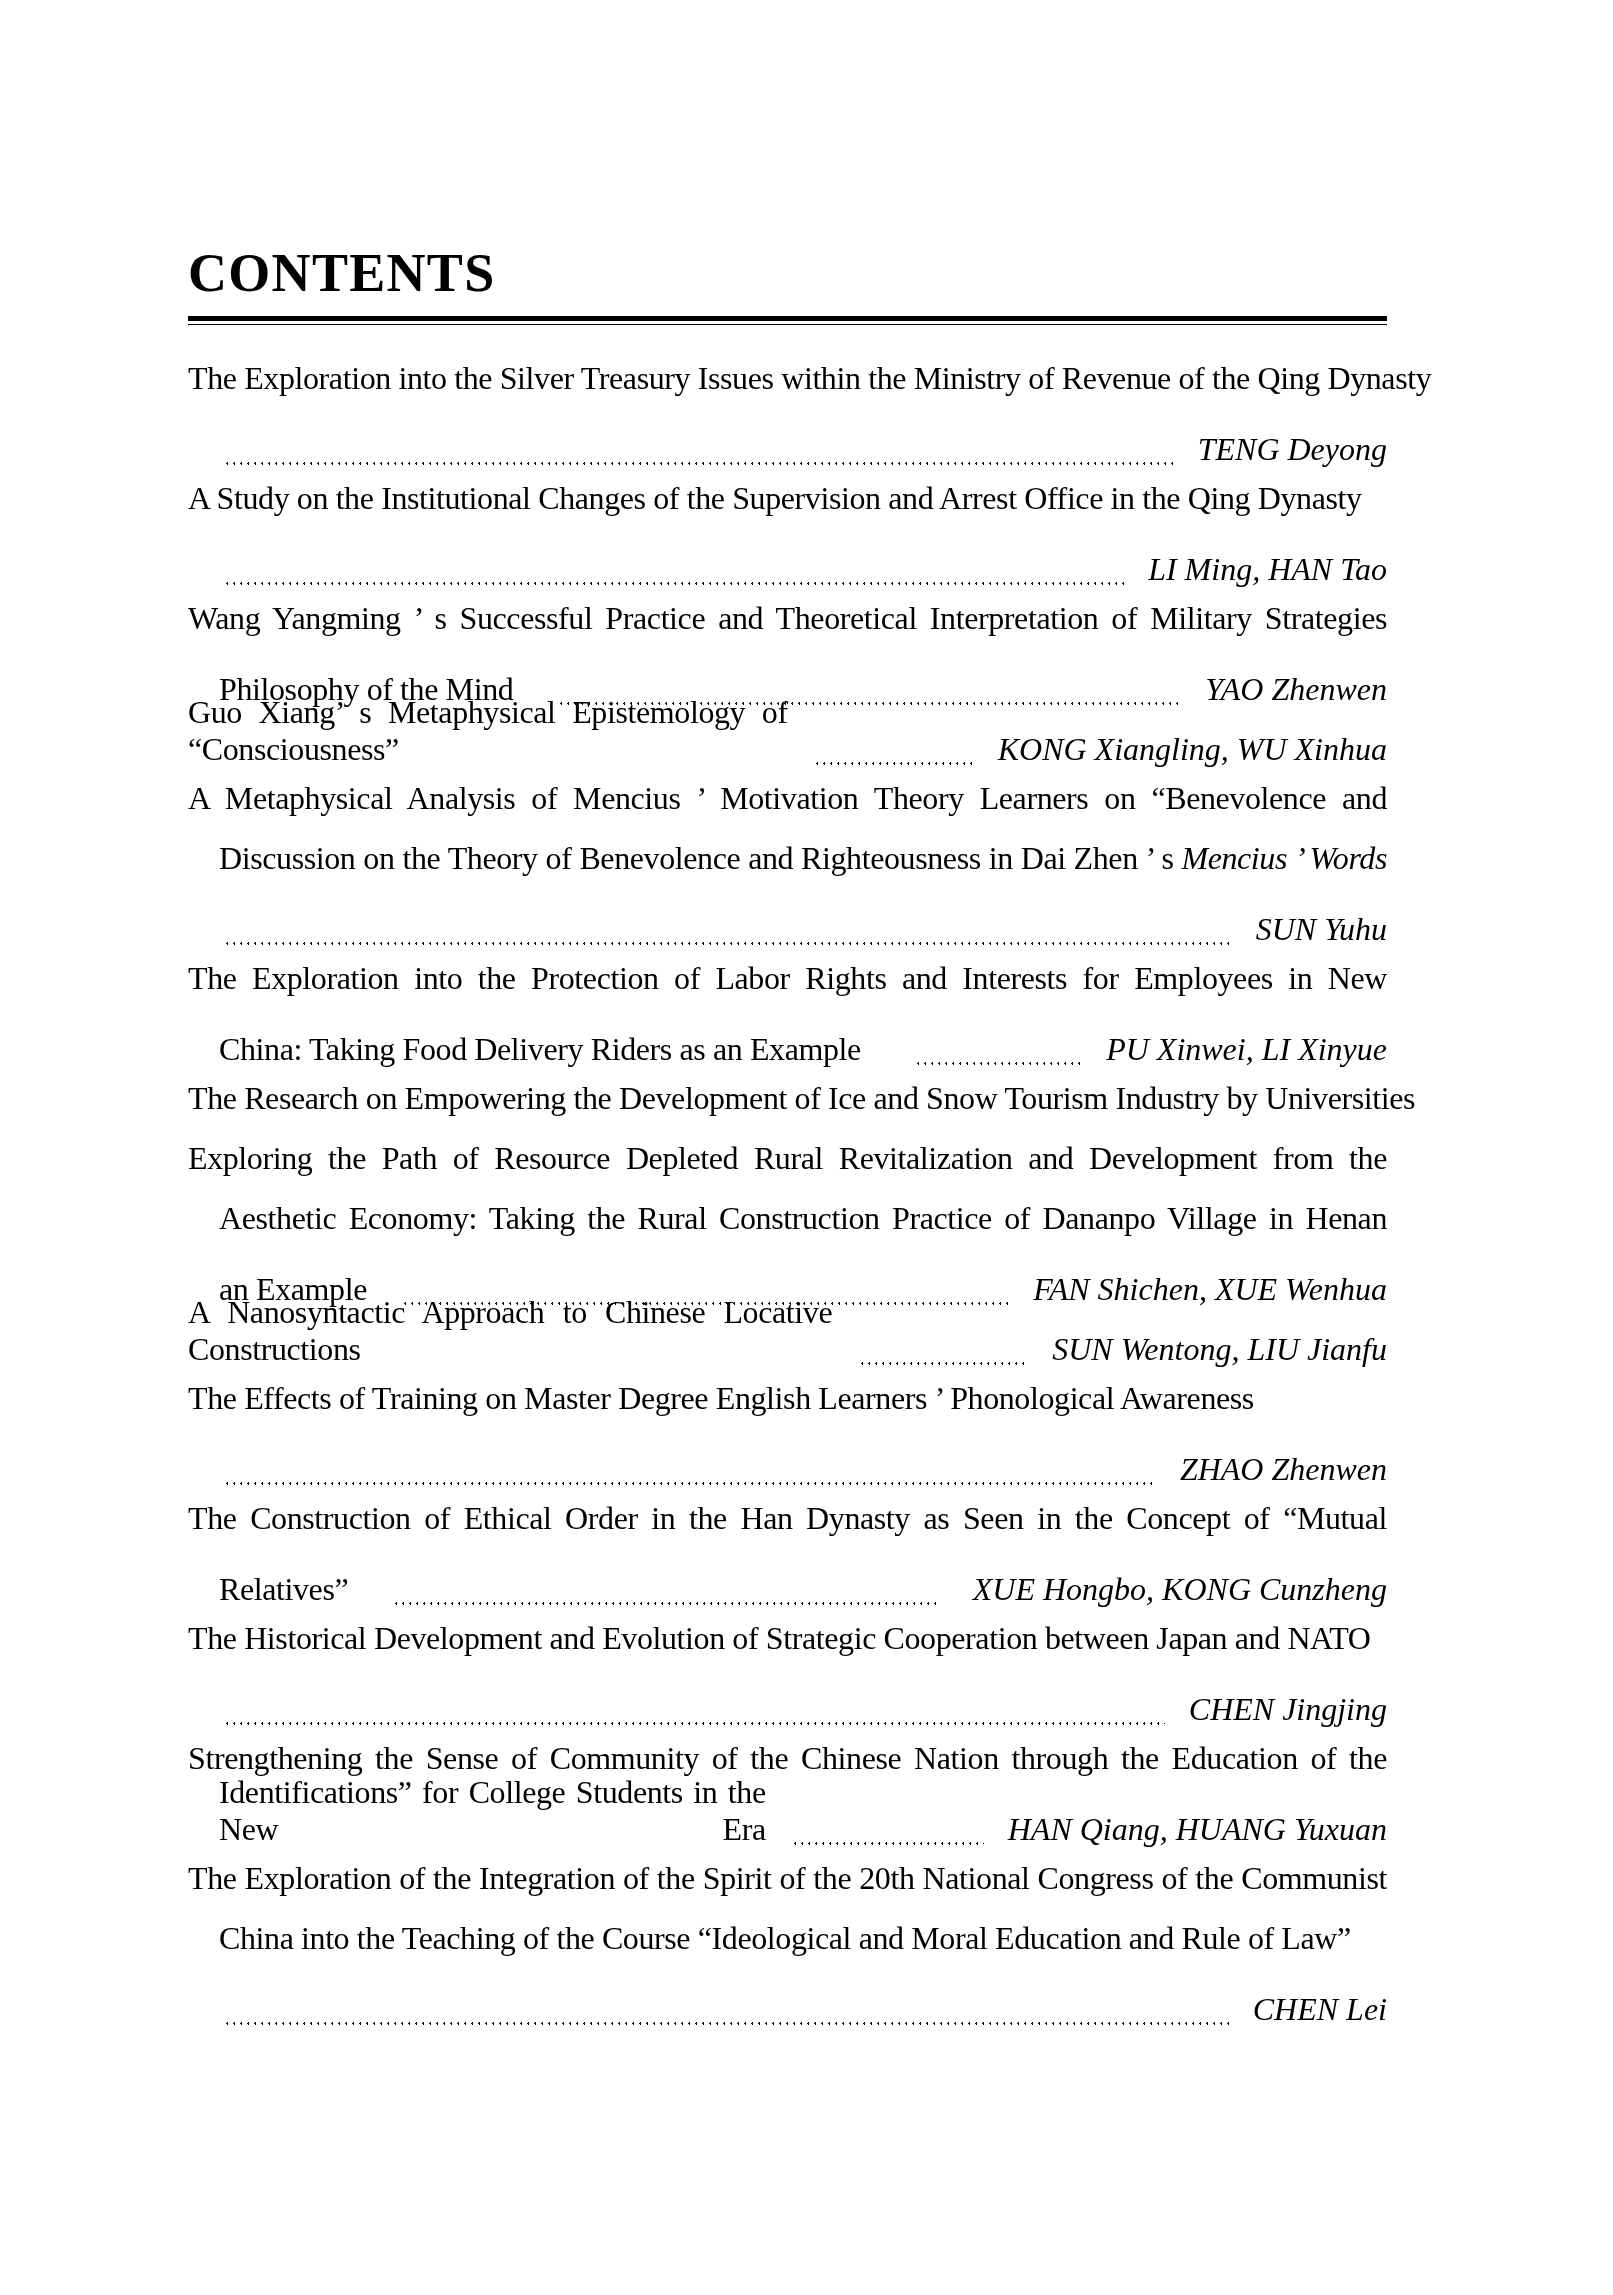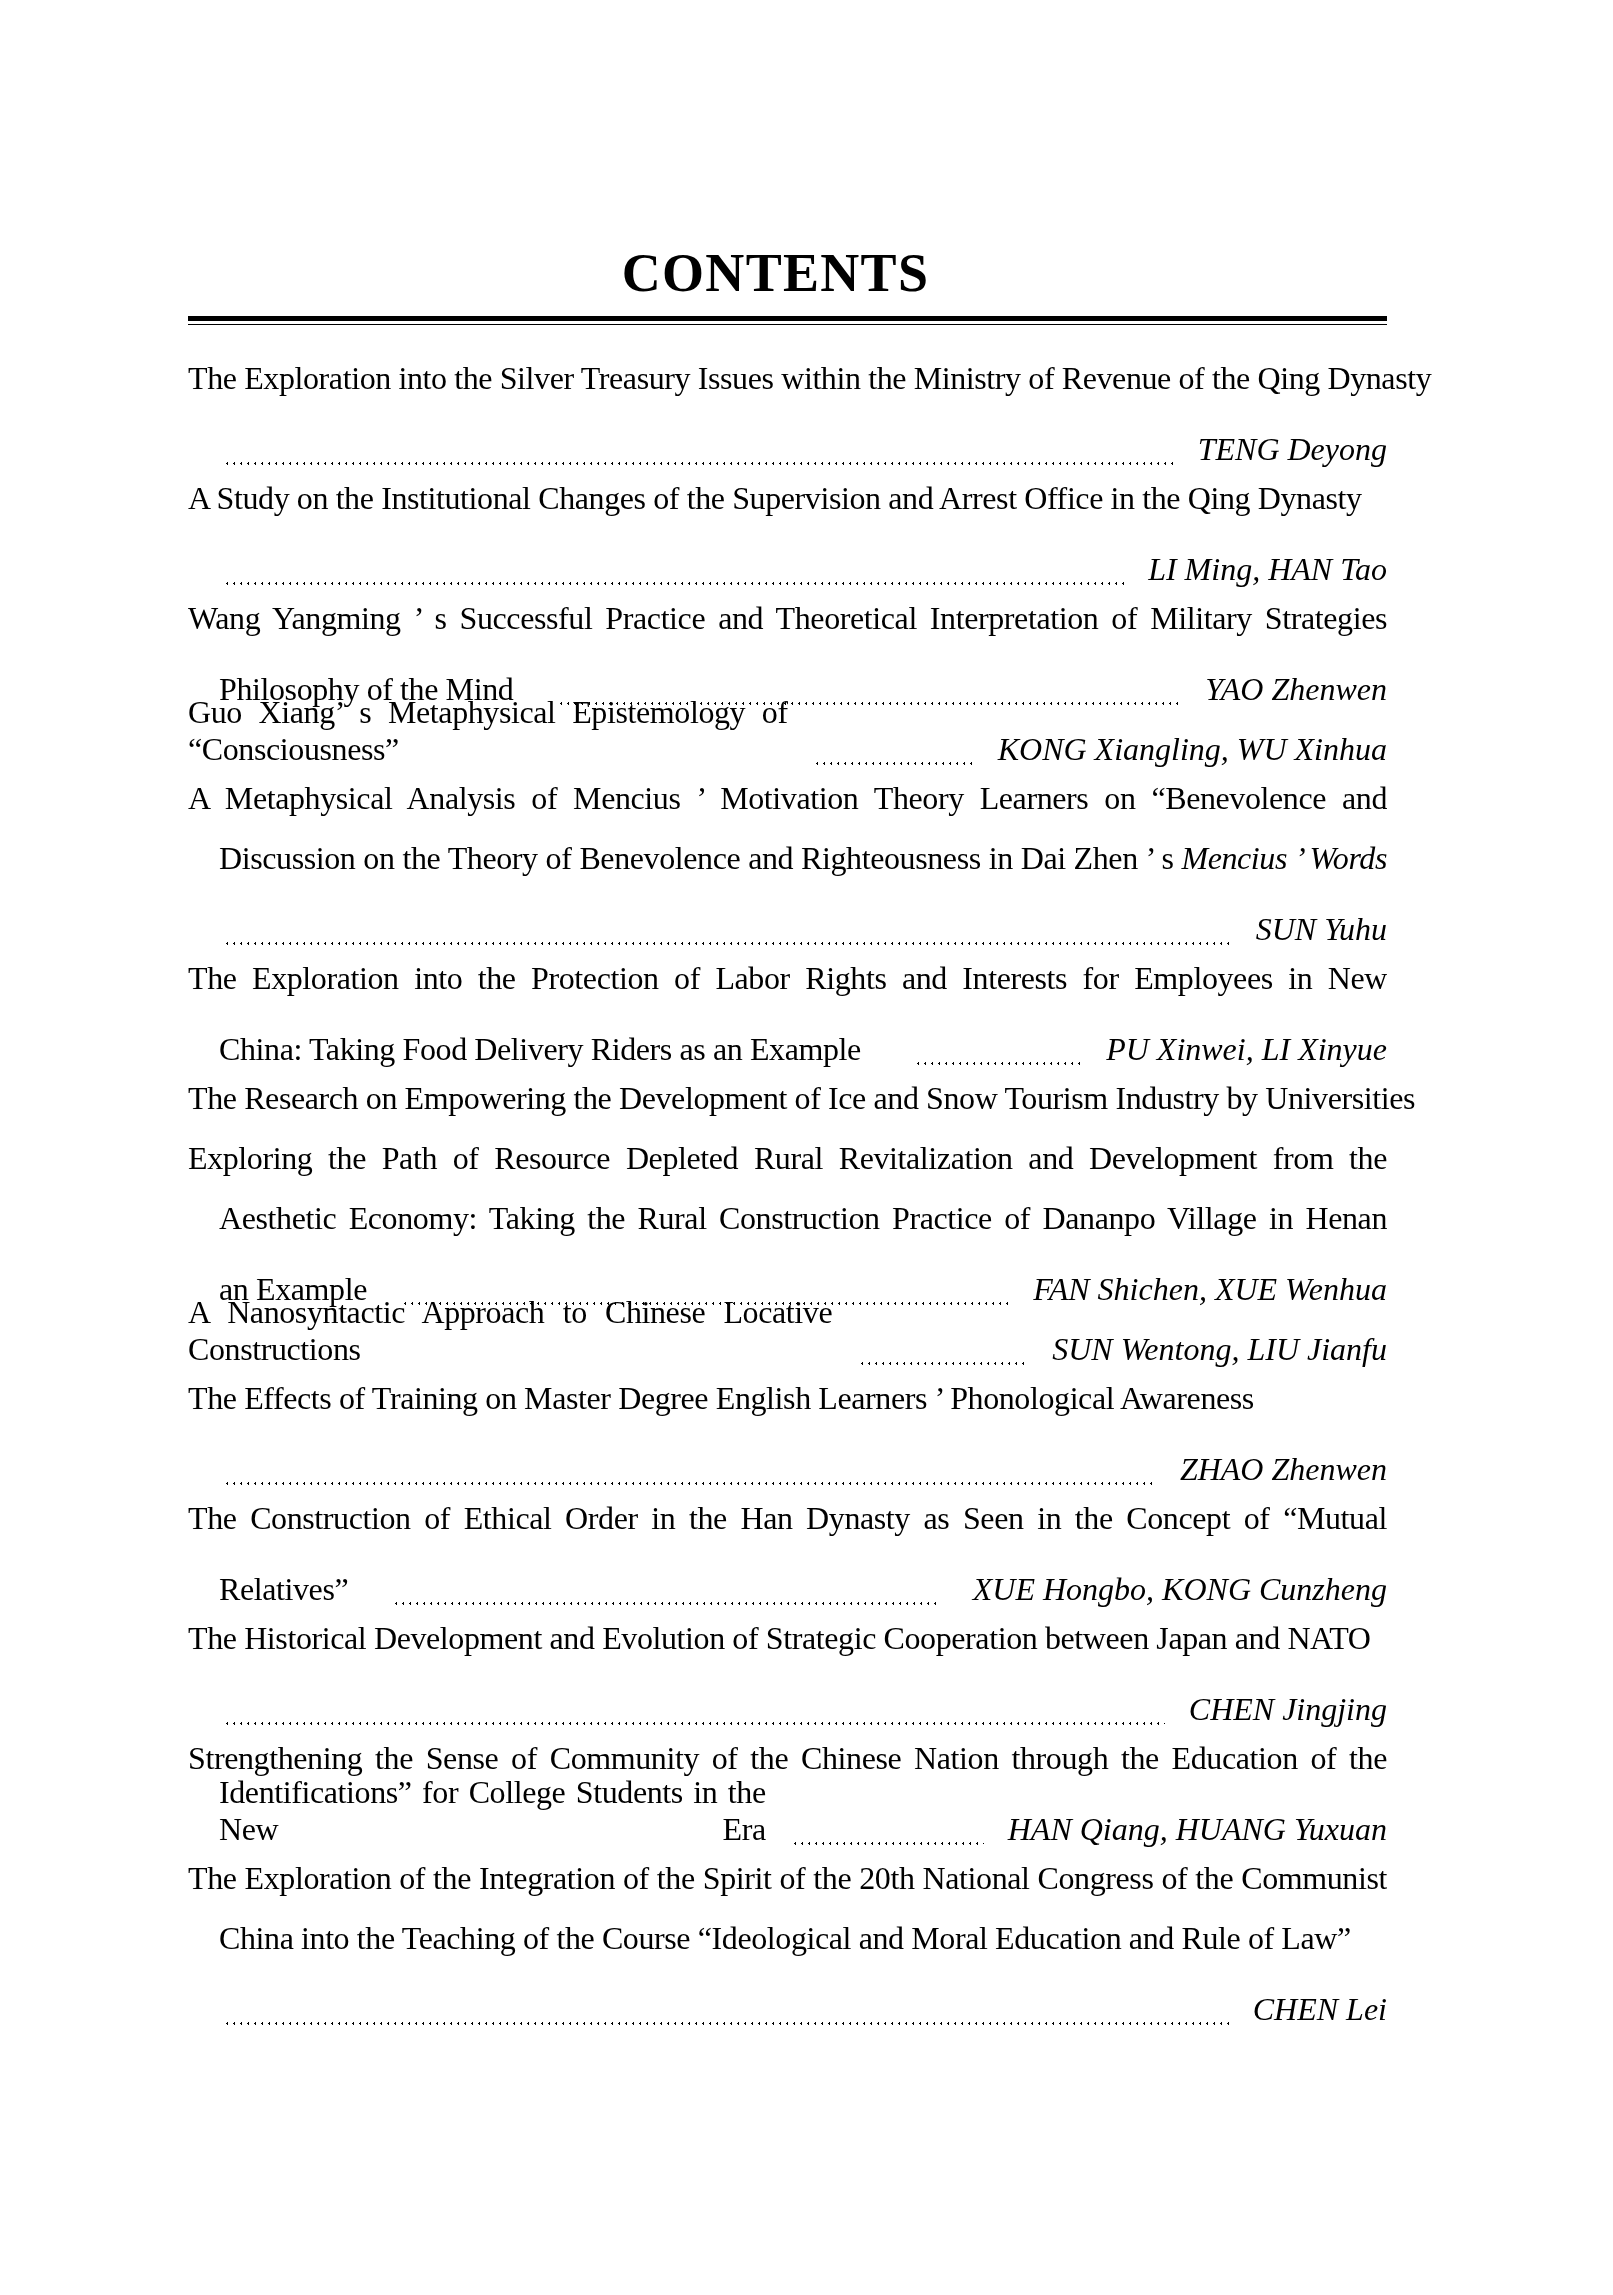--- a/index.html
+++ b/index.html
@@ -7,24 +7,24 @@
     position: relative;
     width: 1614px;
     height: 2295px;
     background: #ffffff;
     font-family: "Liberation Serif", serif;
     color: #000;
     overflow: hidden;
   }
   .title-wrap {
     position: absolute;
-    left: 176px; top: 242px;
+    left: 188px; top: 242px;
     width: 1199px; height: 62px;
     line-height: 62px;
-    text-align: center;
+    text-align: left;
   }
   .title-wrap h1 {
     margin: 0;
     display: inline;
     font-size: 54px;
     font-weight: bold;
     letter-spacing: 1.3px;
     font-family: "Liberation Serif", serif;
   }
   .double-rule {

